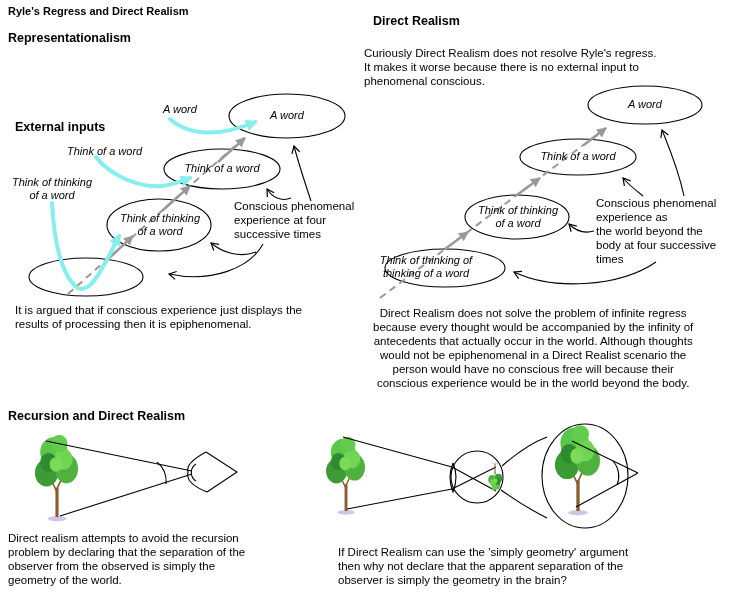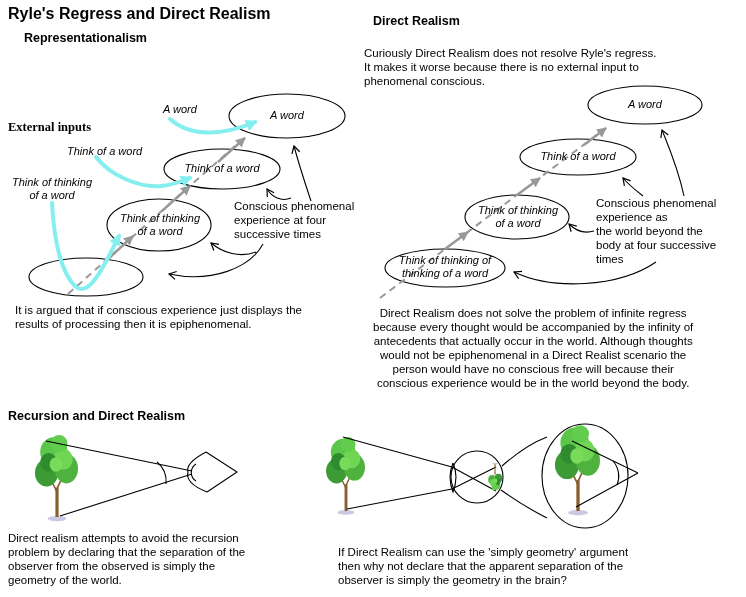--- a/index.html
+++ b/index.html
@@ -2,21 +2,21 @@
 <html style="--cyan: #85EEEE; --gray: #999999;"><head>
 <meta charset="utf-8">
 <style>
   html,body { margin:0; padding:0; background:#fff; }
   #canvas {
     position:relative; width:746px; height:597px; background:#fff;
     font-family:"Liberation Sans", sans-serif; color:#000; overflow:hidden;
   }
   #art { position:absolute; left:0; top:0; }
   .txt { position:absolute; white-space:pre-line; }
-  .h1 { font-size:16px; font-weight:bold; }
+  .h1 { font-size:11px; font-weight:bold; }
   .h2 { font-size:12.5px; font-weight:bold; }
   .body { font-size:11.5px; line-height:14px; }
   .lbl { font-size:11px; line-height:13px;font-style:italic; }
   .center { text-align:center; }
   .ellipse-node { stroke:#000; stroke-width:1.1; fill:none; }
   .ink { stroke:#000; stroke-width:1.1; fill:none; }
   .black-arrow { stroke:#000; stroke-width:1.1; fill:none; }
   .gray-arrow { stroke:var(--gray,#999); stroke-width:2.4; fill:none; }
   .gray-dash { stroke:var(--gray,#999); stroke-width:2; fill:none; stroke-dasharray:7 5; }
   .cyan-arrow { stroke:var(--cyan,#85EEEE); stroke-width:4; fill:none; stroke-linecap:round; }
@@ -122,22 +122,22 @@
       <path class="ink" d="M502,466 C518,452 531,443 547,437 M501,490 C518,502 531,510 547,518"></path>
       <ellipse class="ink" cx="585" cy="476" rx="43" ry="52"></ellipse>
       <use href="#tree" transform="translate(578,511) scale(1.1)"></use>
       <path class="ink" d="M572,441 L638,473 M576,507 L638,473"></path>
       <path class="ink" d="M613,461 A23,23 0 0 1 617,485"></path>
     </g>
   </svg>
 
   <div class="txt h1" style="left:8px; top:5px;">Ryle's Regress and Direct Realism</div>
 
-  <div class="txt h2" style="left:24px; top:31px;">Representationalism</div>
-  <div class="txt h2" style="left:8px; top:120px;font-family:Liberation Serif, serif;">External inputs</div>
+  <div class="txt h2" style="left:8px; top:31px;">Representationalism</div>
+  <div class="txt h2" style="left:15px; top:120px;">External inputs</div>
 
   <div class="txt lbl" style="left:163px; top:103px;">A word</div>
   <div class="txt lbl" style="left:67px;  top:145px;">Think of a word</div>
   <div class="txt lbl center" style="left:4px; top:176px; width:96px;">Think of thinking
 of a word</div>
 
   <div class="txt lbl center" style="left:229px; top:109px; width:116px;">A word</div>
   <div class="txt lbl center" style="left:164px; top:162px; width:116px;">Think of a word</div>
   <div class="txt lbl center" style="left:107px; top:212px; width:106px;">Think of thinking
 of a word</div>
@@ -150,21 +150,21 @@
 
   <div class="txt h2" style="left:373px; top:14px;">Direct Realism</div>
   <div class="txt body" style="left:364px; top:46px;">Curiously Direct Realism does not resolve Ryle's regress.
 It makes it worse because there is no external input to
 phenomenal conscious.</div>
 
   <div class="txt lbl center" style="left:587px; top:98px;  width:116px;">A word</div>
   <div class="txt lbl center" style="left:520px; top:150px; width:116px;">Think of a word</div>
   <div class="txt lbl center" style="left:465px; top:204px; width:106px;">Think of thinking
 of a word</div>
-  <div class="txt lbl center" style="left:384px; top:254px; width:122px;text-align:center;">Think of thinking of
+  <div class="txt lbl center" style="left:365px; top:254px; width:122px;text-align:center;">Think of thinking of
 thinking of a word</div>
 
   <div class="txt body" style="left:596px; top:196px;">Conscious phenomenal
 experience as
 the world beyond the
 body at four successive
 times</div>
   <div class="txt body" style="left:373px; top:306px;text-align:center;">Direct Realism does not solve the problem of infinite regress
 because every thought would be accompanied by the infinity of
 antecedents that actually occur in the world. Although thoughts

